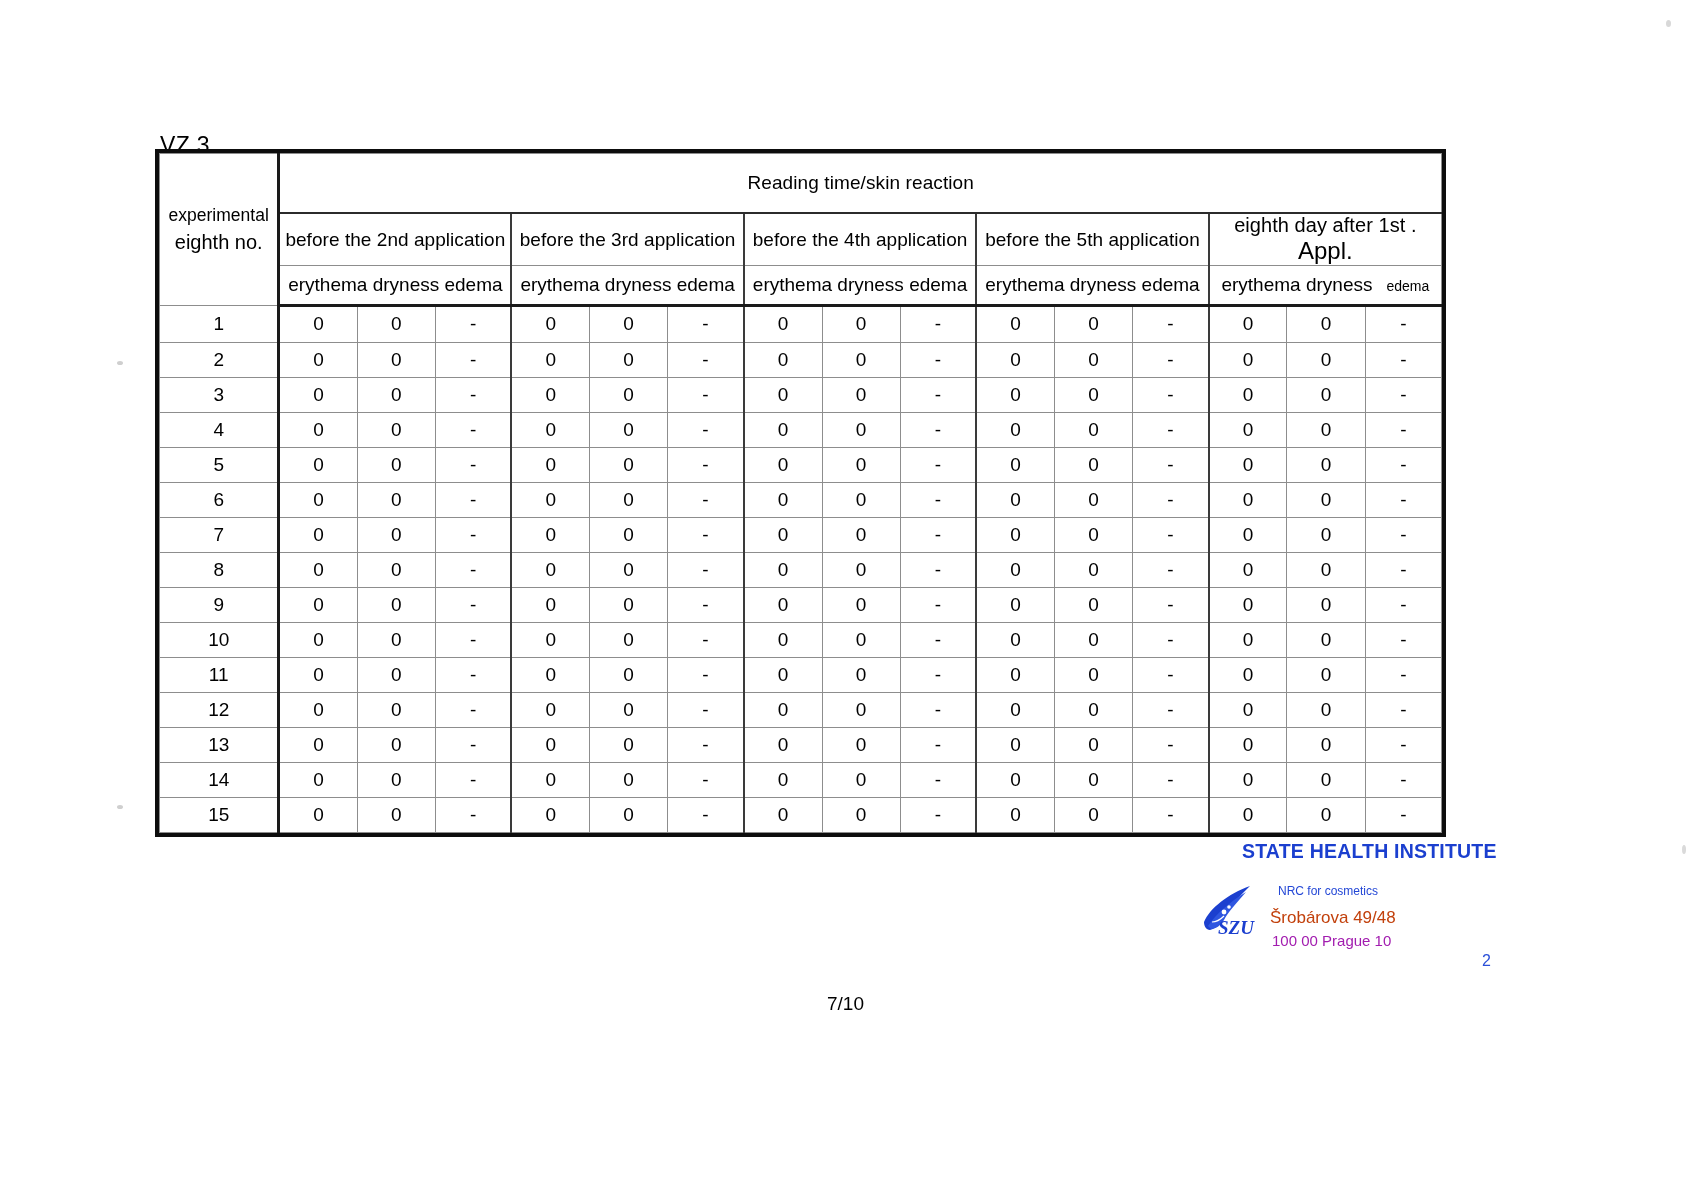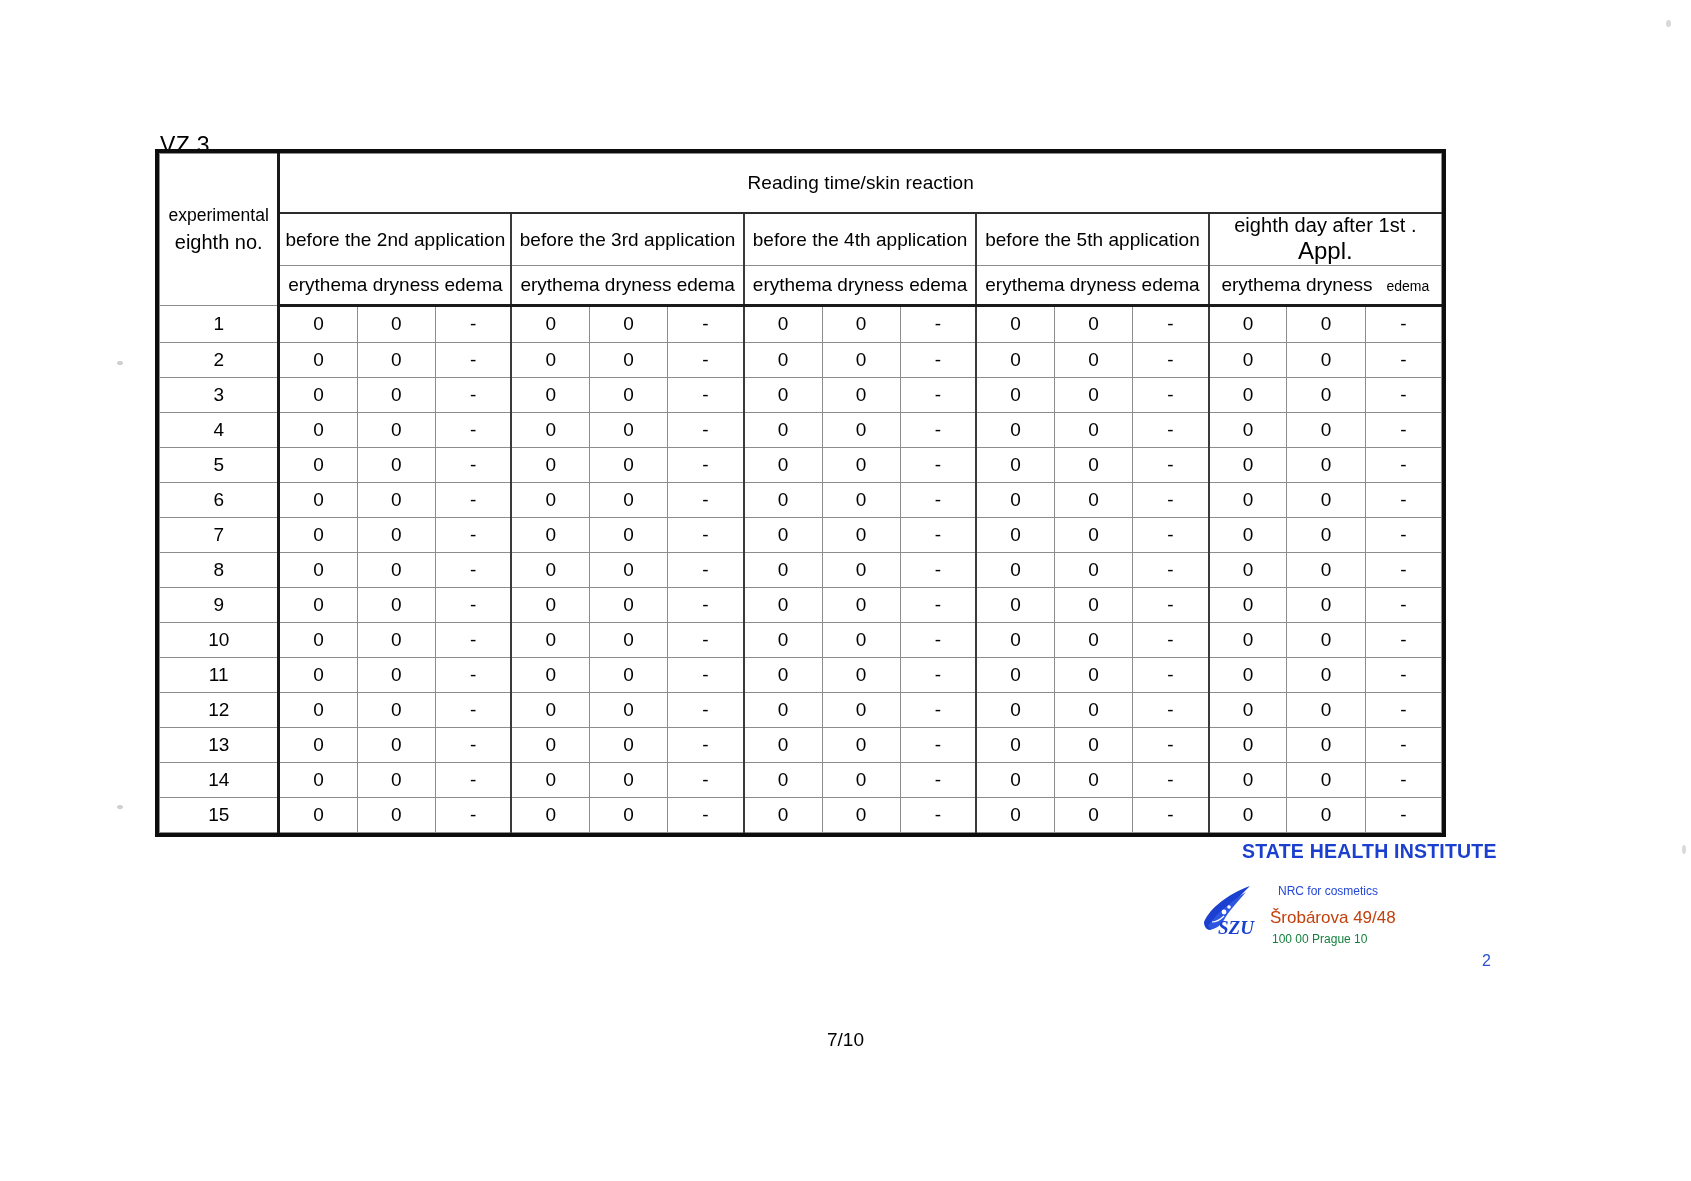--- a/index.html
+++ b/index.html
@@ -158,42 +158,41 @@
     left: 80px;
     top: 68px;
     font-size: 17px;
     white-space: nowrap;
     color: #c2410c;
   }
   .stamp-l3 {
     position: absolute;
     left: 82px;
     top: 92px;
-    font-size: 12px;
+    font-size: 15px;
     white-space: nowrap;
-    color: #15803d;
+    color: #a21caf;
   }
   .stamp-logo {
     position: absolute;
     left: 4px;
     top: 38px;
     width: 88px;
     height: 62px;
   }
   .stamp-logo svg { display: block; }
 
   
   .page-footer {
     position: absolute;
     left: 0;
     top: 993px;
     width: 1691px;
     text-align: center;
     font-size: 19px;
-    margin-top: 36px;
   }
   .corner-num {
     position: absolute;
     left: 1482px;
     top: 952px;
     font-size: 16px;
     color: #2a4fd8;
   }
 </style>
 </head>

